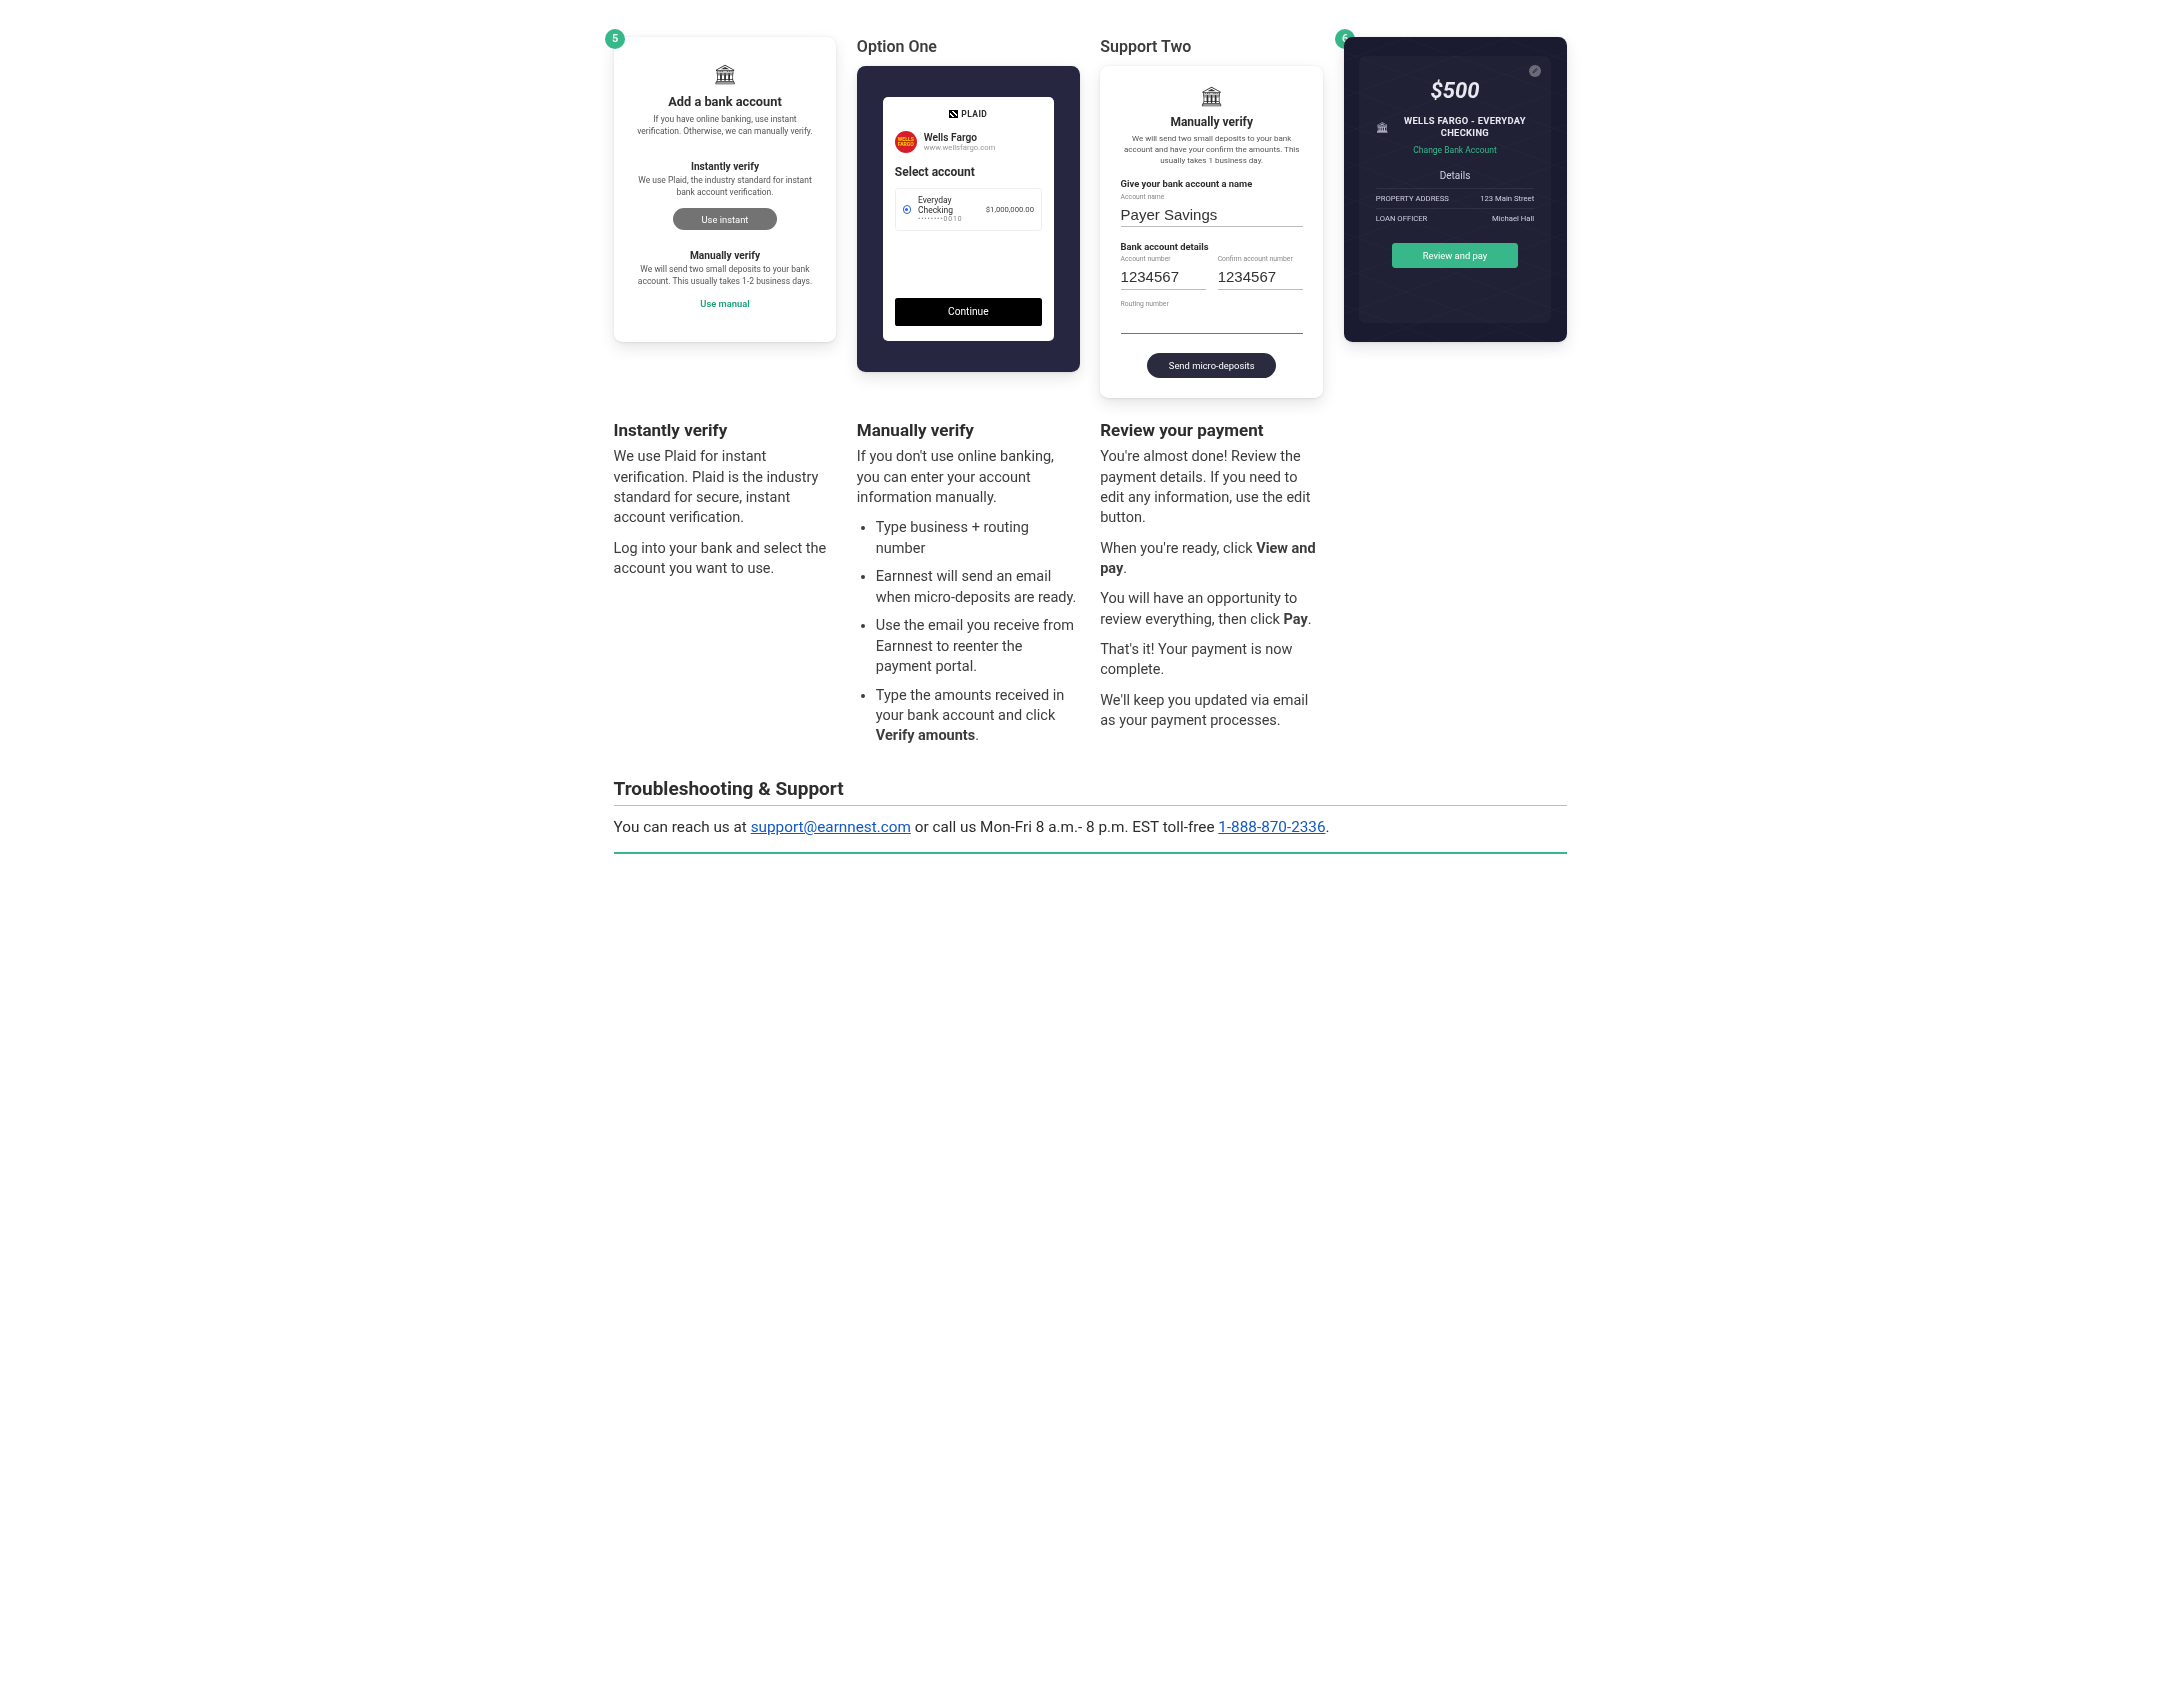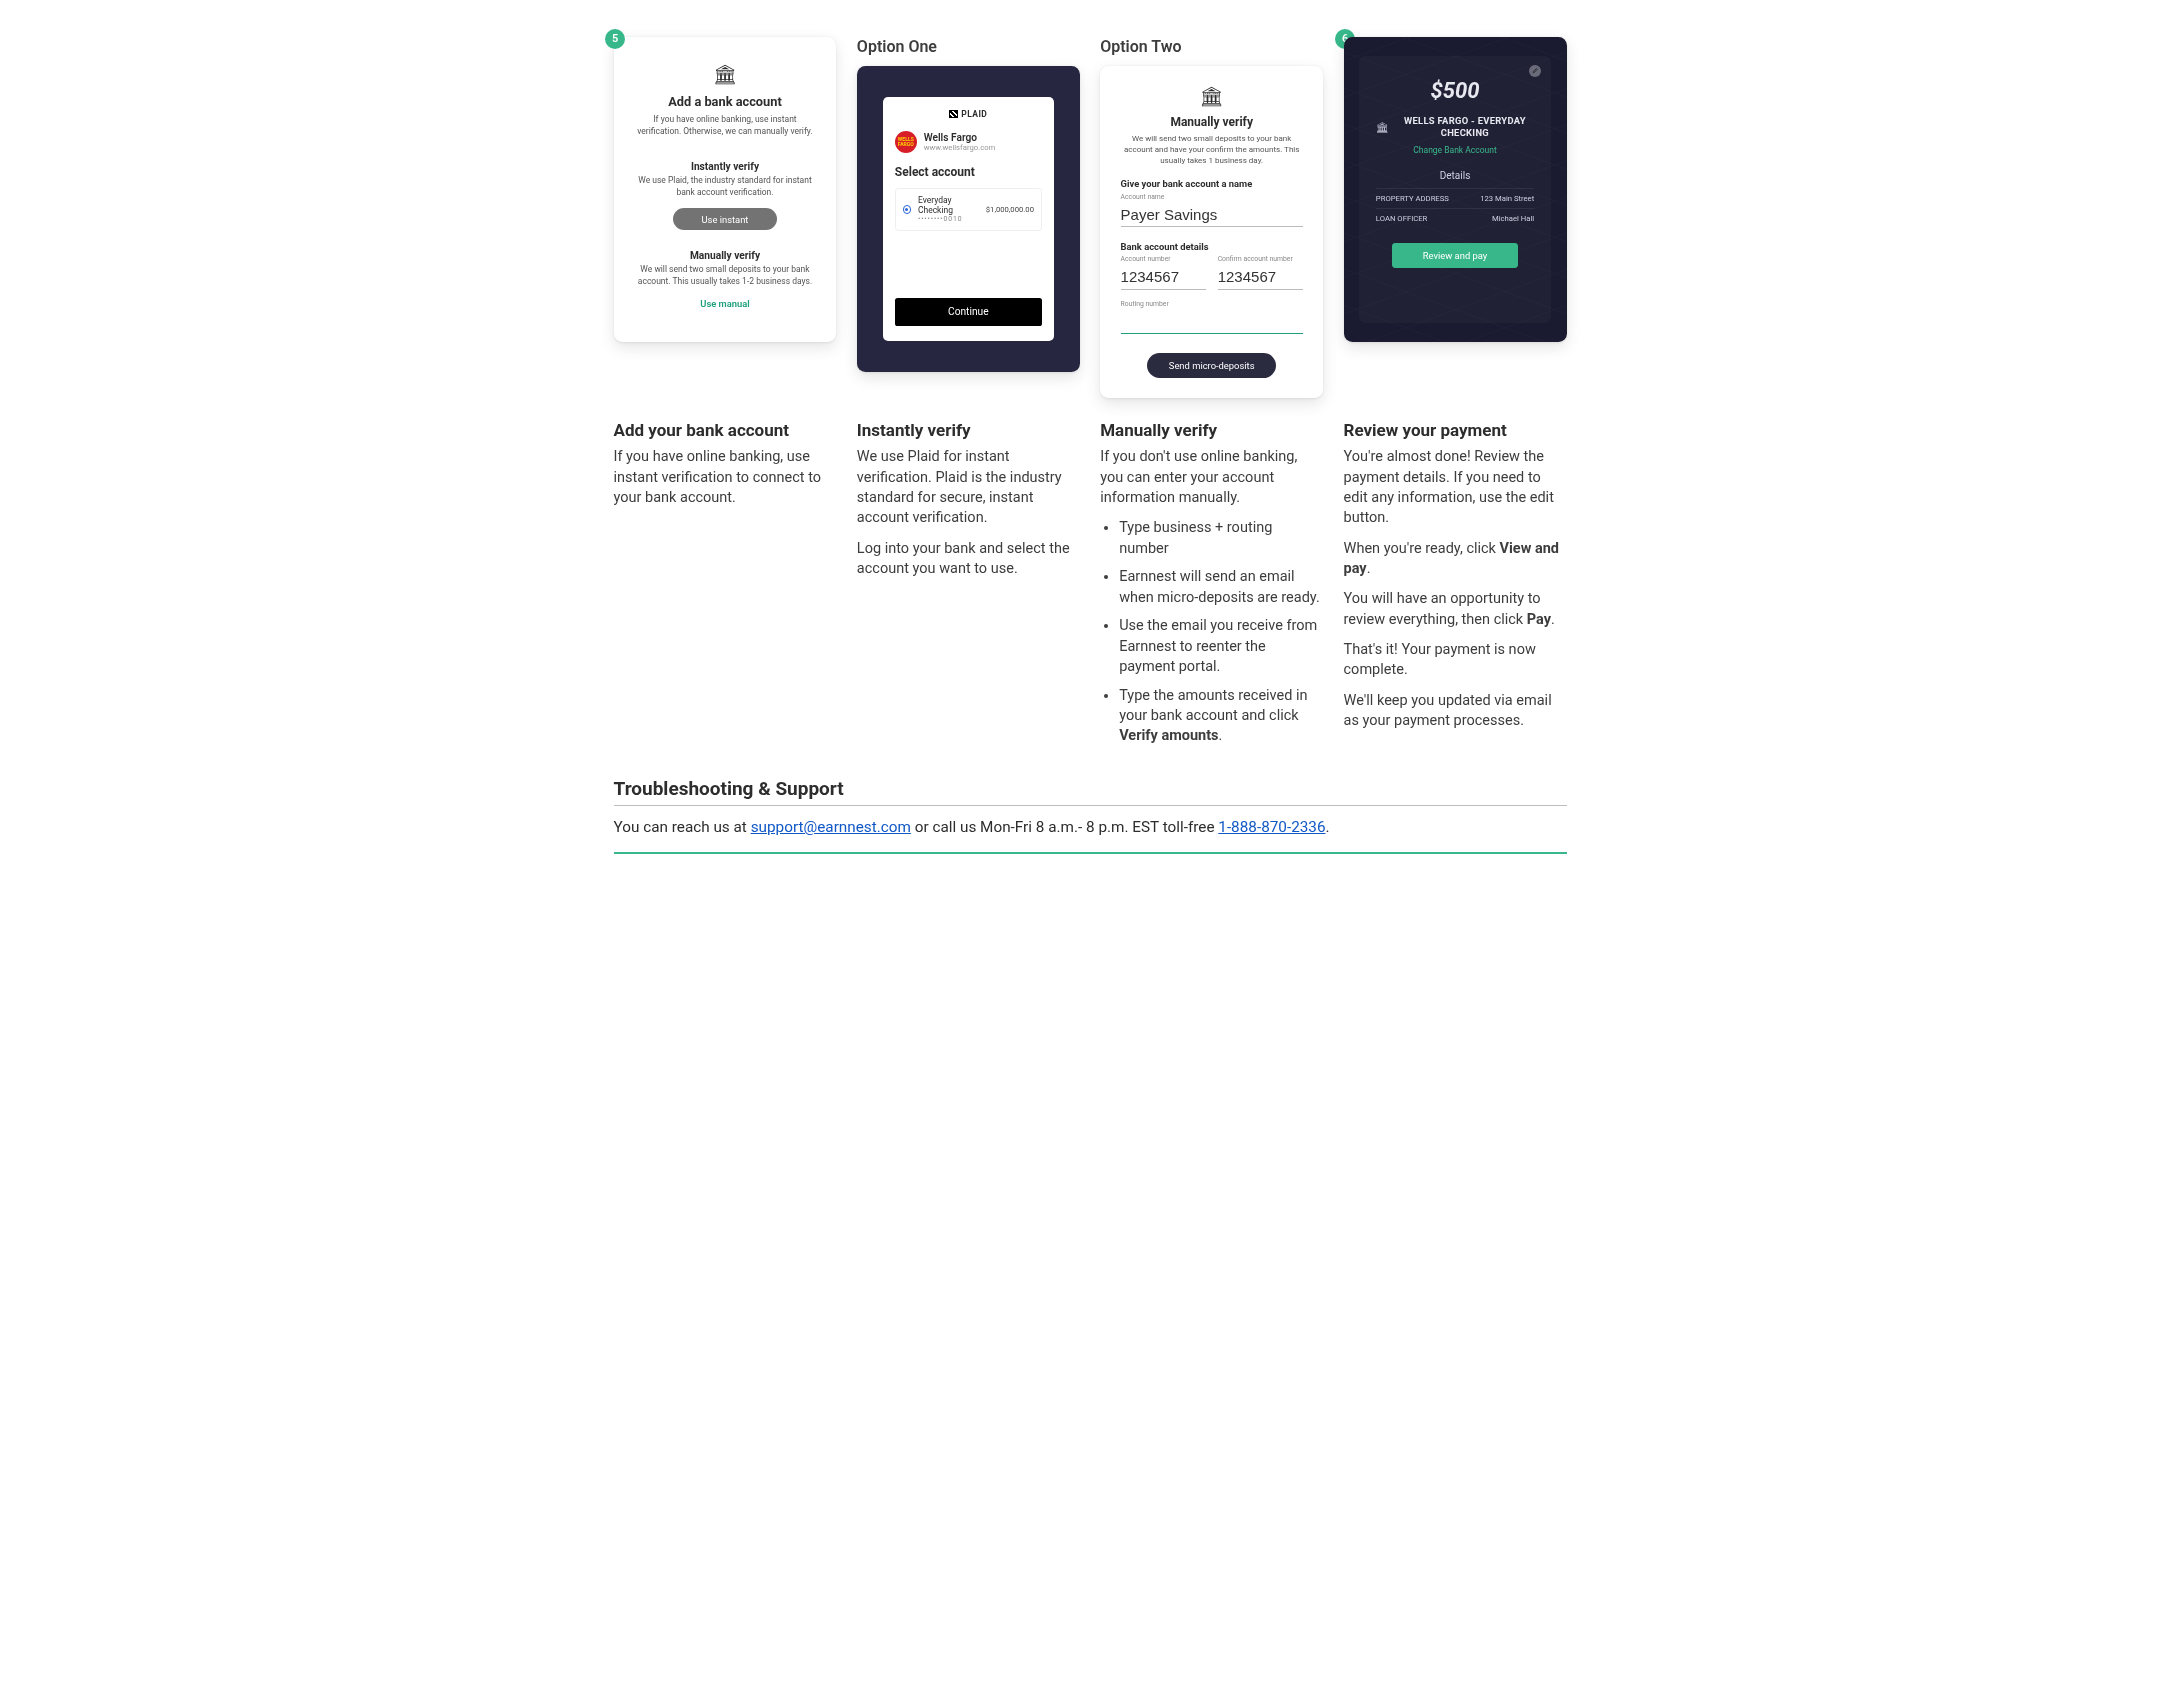--- a/index.html
+++ b/index.html
@@ -288,21 +288,21 @@
             </div>
             <div class="acct-bal">$1,000,000.00</div>
           </div>
           <div class="plaid-spacer"></div>
           <div class="plaid-continue">Continue</div>
         </div>
       </div>
     </div>
 
     <div>
-      <p class="option-label">Option Two</p>
+      <p class="option-label">Support Two</p>
       <div class="shot shot-manual">
         <div class="center">
           <div class="bank-icon">🏛</div>
           <h3>Manually verify</h3>
           <p class="desc">We will send two small deposits to your bank account and have your confirm the amounts. This usually takes 1 business day.</p>
         </div>
         <div class="field-label">Give your bank account a name</div>
         <div class="tiny-label">Account name</div>
         <input class="tf" value="Payer Savings" style="">
         <div class="field-label" style="margin-top:13.6px">Bank account details</div>
@@ -352,24 +352,20 @@
           </div>
           <div class="review-btn">Review and pay</div>
         </div>
       </div>
     </div>
 
   </div>
 
   <div class="row">
     <div class="desc-col">
-      <h4>Add your bank account</h4>
-      <p>If you have online banking, use instant verification to connect to your bank account.</p>
-    </div>
-    <div class="desc-col">
       <h4>Instantly verify</h4>
       <p>We use Plaid for instant verification. Plaid is the industry standard for secure, instant account verification.</p>
       <p>Log into your bank and select the account you want to use.</p>
     </div>
     <div class="desc-col">
       <h4>Manually verify</h4>
       <p>If you don't use online banking, you can enter your account information manually.</p>
       <ul>
         <li>Type business + routing number</li>
         <li>Earnnest will send an email when micro-deposits are ready.</li>

